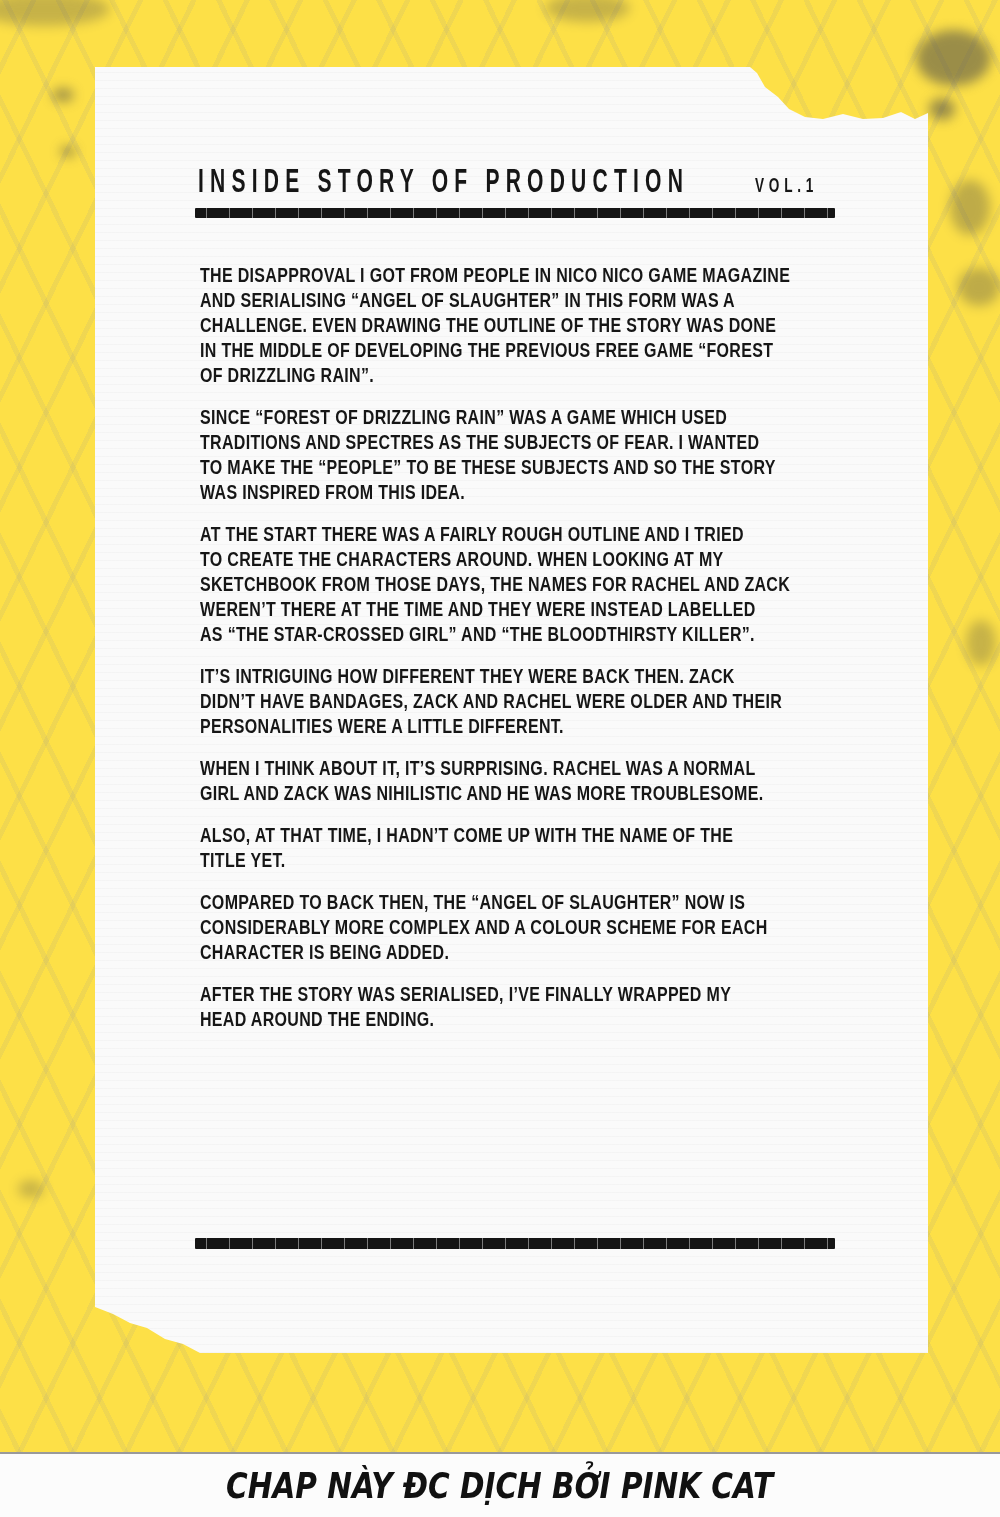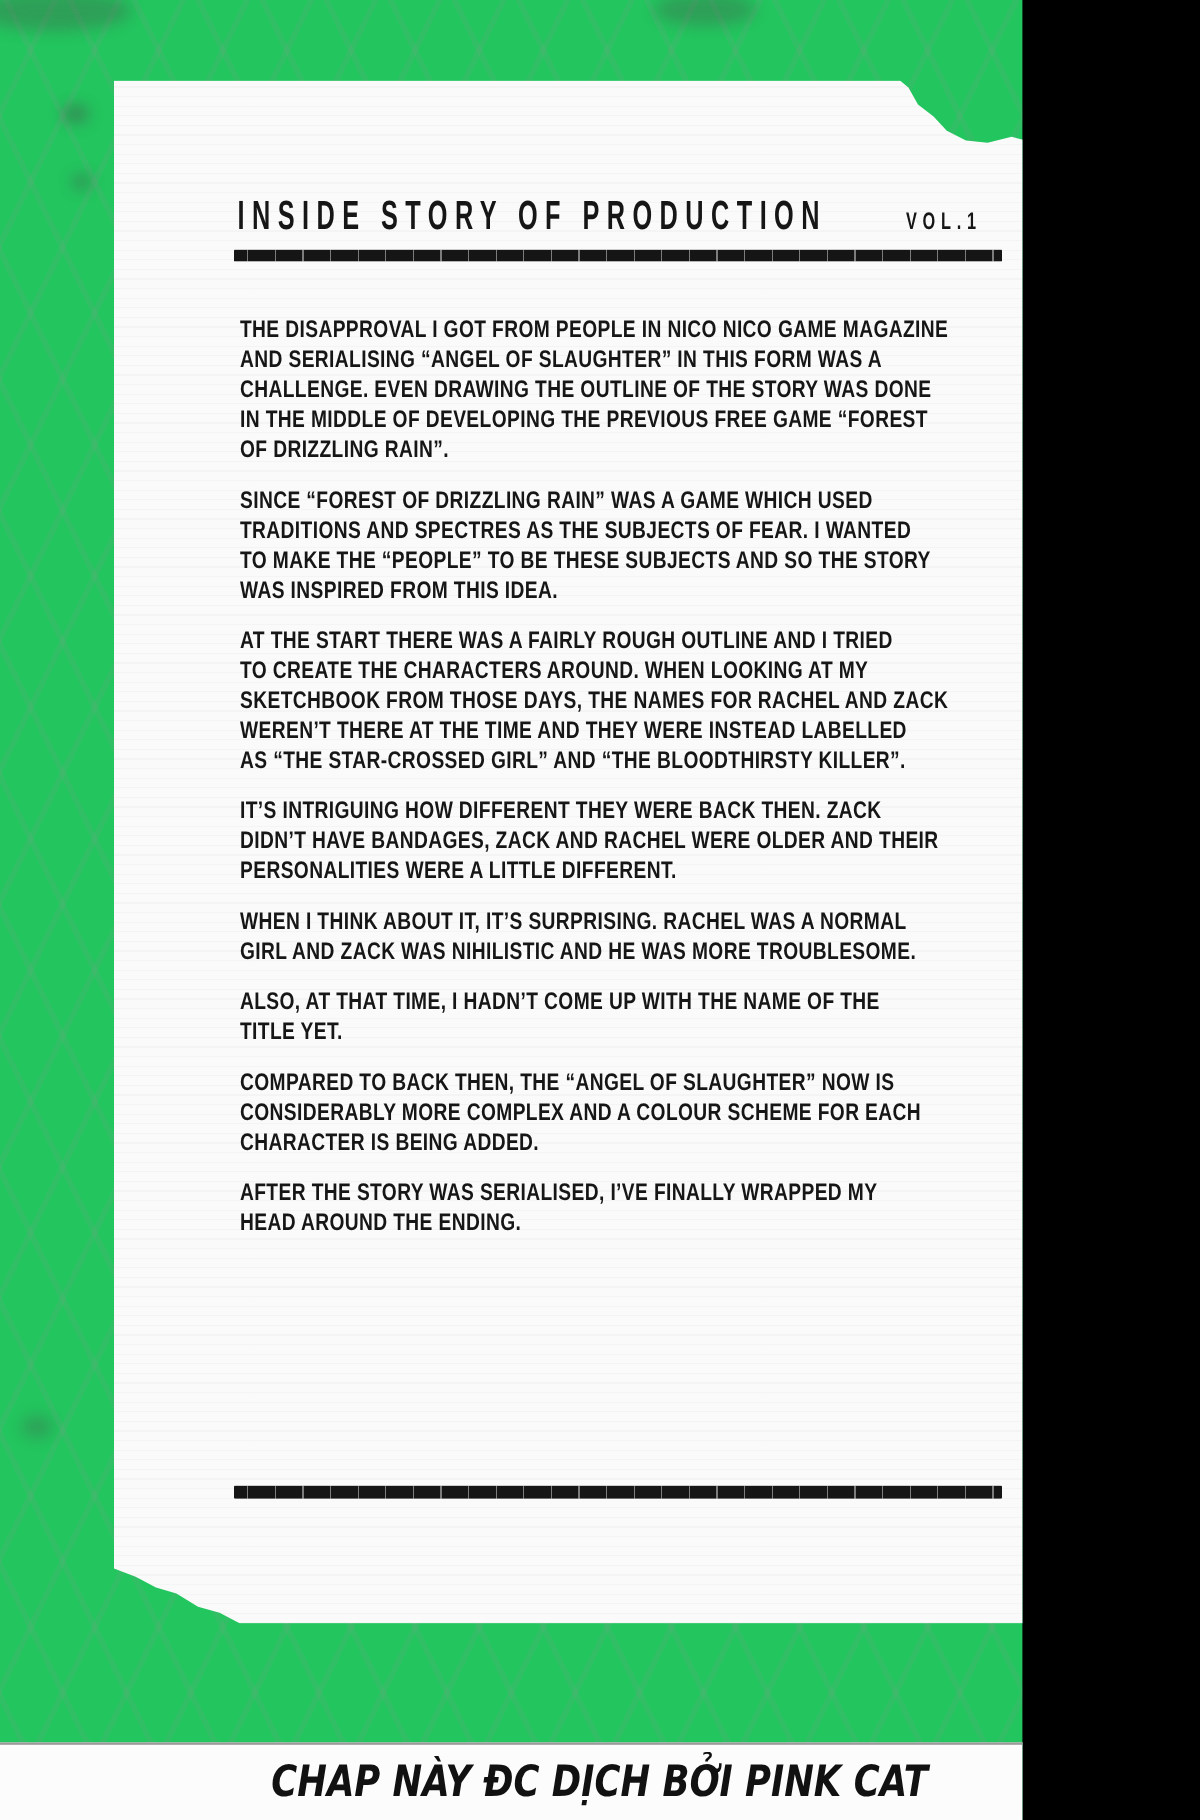--- a/index.html
+++ b/index.html
@@ -1,20 +1,20 @@
 <!DOCTYPE html>
 <html><head>
 <meta charset="utf-8">
 <style>
   html,body{margin:0;padding:0;background:#000;}
   .stage{
     position:relative;
-    width:852px;height:1517px;
+    width:1000px;height:1517px;
     overflow:hidden;
-    background:#22c55e;
+    background:#fde047;
     font-family:"Liberation Sans",sans-serif;
   }
   
   .chain{
     position:absolute;inset:0;
     background:
       repeating-linear-gradient(64deg,  transparent 0 43px, rgba(150,150,150,0.13) 43px 48px),
       repeating-linear-gradient(-64deg, transparent 0 43px, rgba(150,150,150,0.13) 43px 48px);
   }
   .blob{

